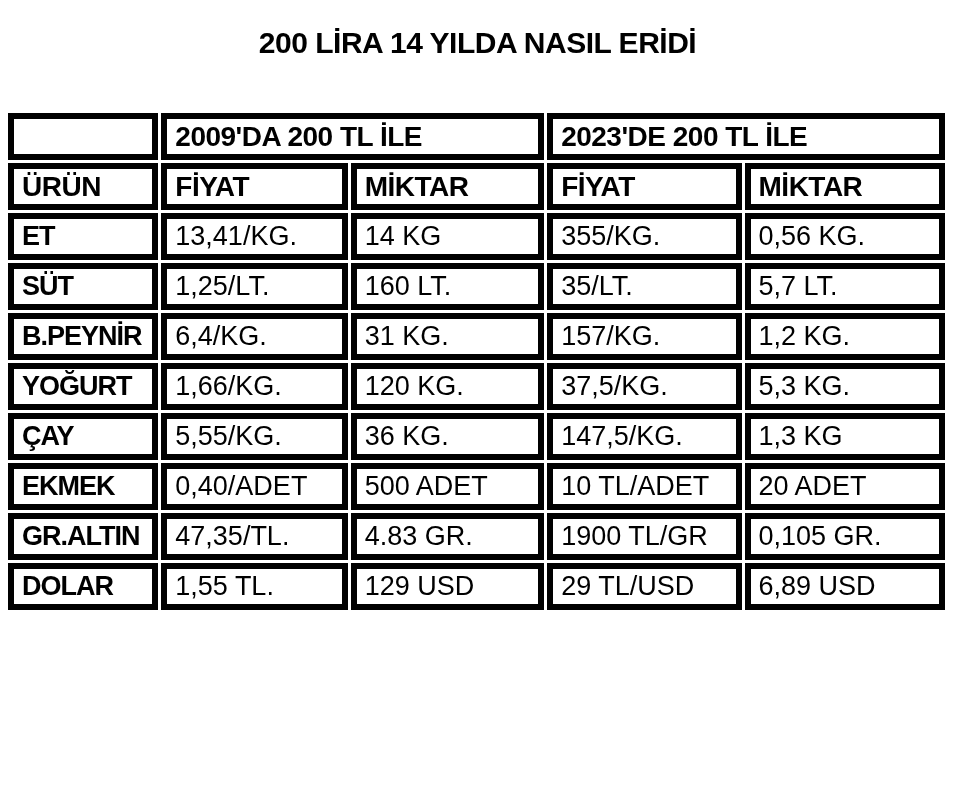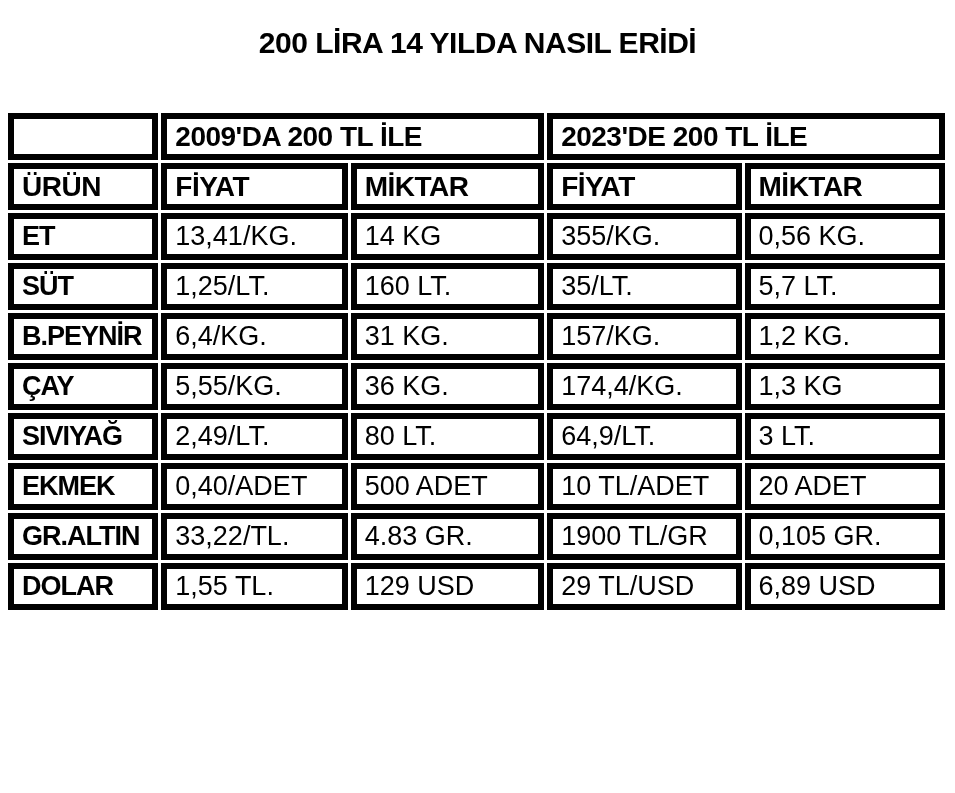--- a/index.html
+++ b/index.html
@@ -123,43 +123,43 @@
         <td>5,7 LT.</td>
       </tr>
       <tr>
         <td class="prod">B.PEYNİR</td>
         <td>6,4/KG.</td>
         <td>31 KG.</td>
         <td>157/KG.</td>
         <td>1,2 KG.</td>
       </tr>
       <tr>
+        <td class="prod">YOĞURT</td>
+        <td>1,66/KG.</td>
+        <td>120 KG.</td>
+        <td>37,5/KG.</td>
+        <td>5,3 KG.</td>
+      </tr>
+      <tr>
         <td class="prod">ÇAY</td>
         <td>5,55/KG.</td>
         <td>36 KG.</td>
-        <td>174,4/KG.</td>
+        <td>147,5/KG.</td>
         <td>1,3 KG</td>
-      </tr>
-      <tr>
-        <td class="prod">SIVIYAĞ</td>
-        <td>2,49/LT.</td>
-        <td>80 LT.</td>
-        <td>64,9/LT.</td>
-        <td>3 LT.</td>
       </tr>
       <tr>
         <td class="prod">EKMEK</td>
         <td>0,40/ADET</td>
         <td>500 ADET</td>
         <td>10 TL/ADET</td>
         <td>20 ADET</td>
       </tr>
       <tr>
         <td class="prod">GR.ALTIN</td>
-        <td>33,22/TL.</td>
+        <td>47,35/TL.</td>
         <td>4.83 GR.</td>
         <td>1900 TL/GR</td>
         <td>0,105 GR.</td>
       </tr>
       <tr>
         <td class="prod">DOLAR</td>
         <td>1,55 TL.</td>
         <td>129 USD</td>
         <td>29 TL/USD</td>
         <td>6,89 USD</td>

